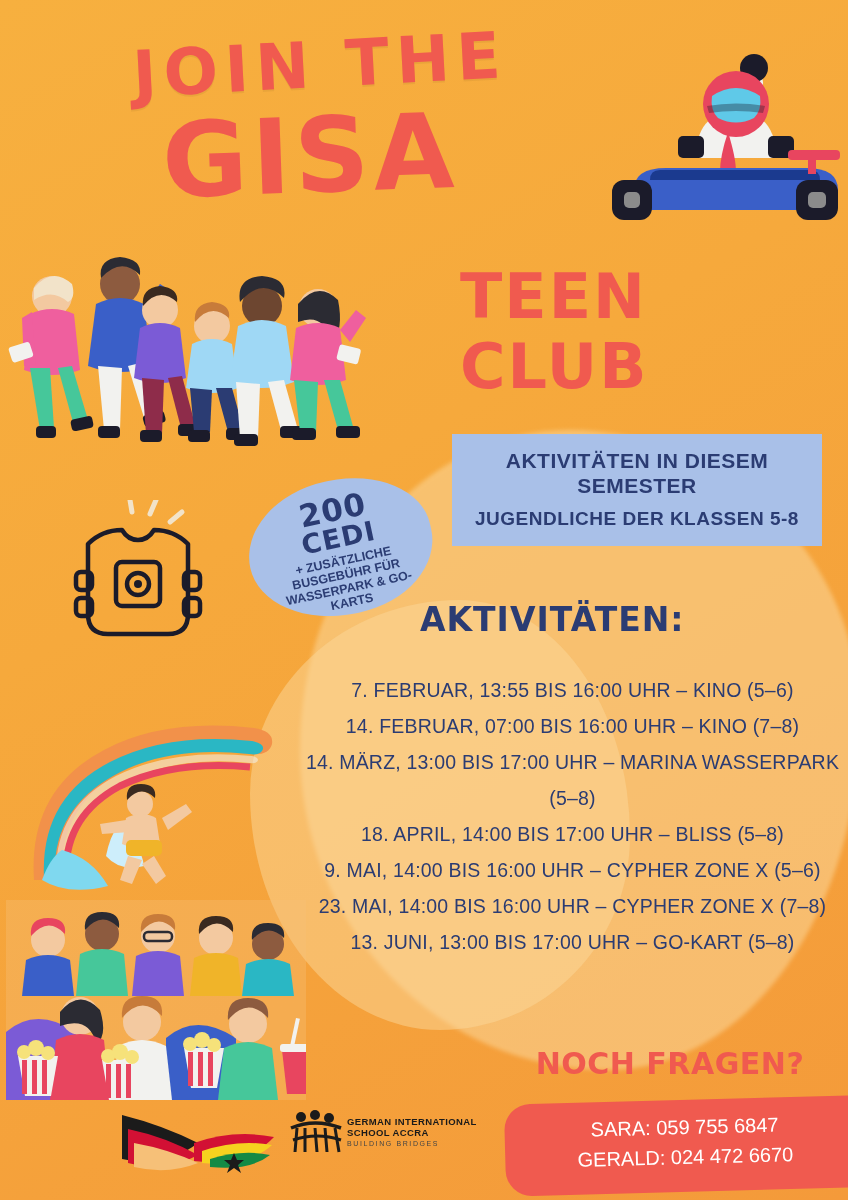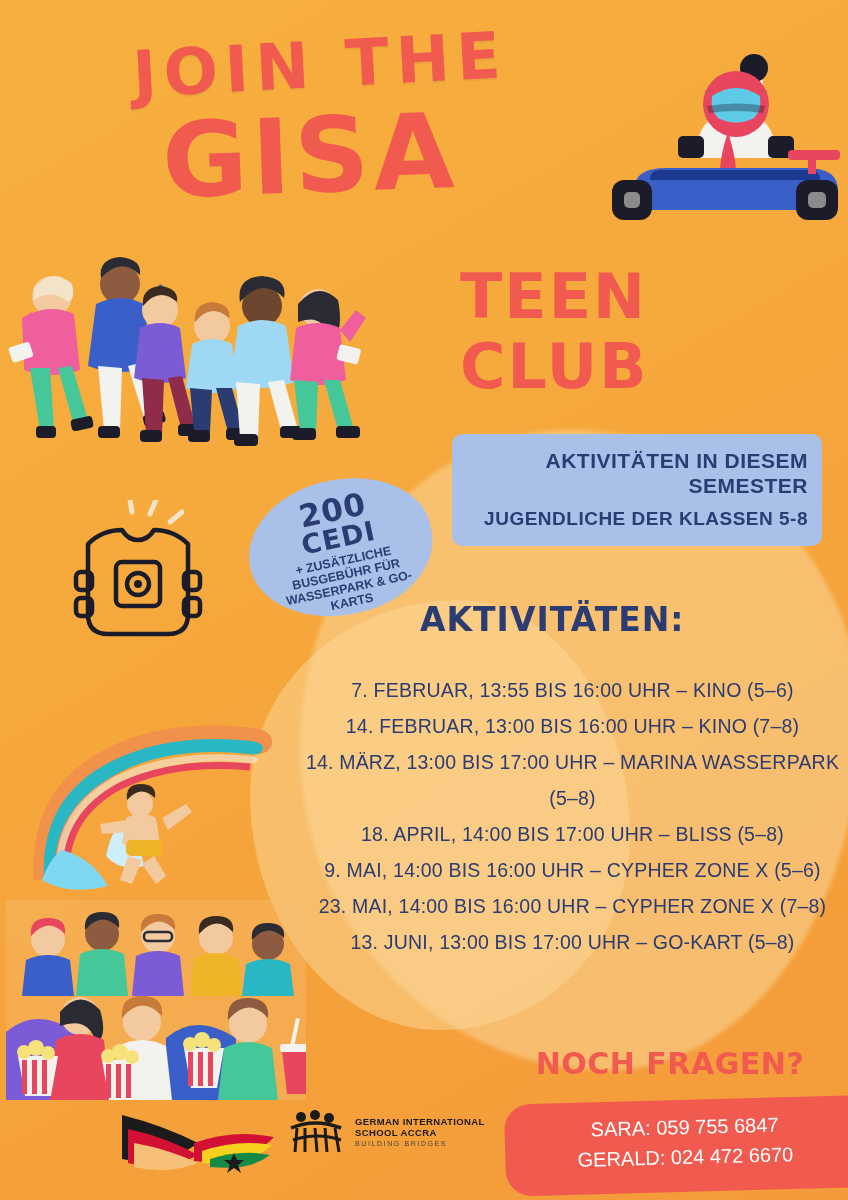--- a/index.html
+++ b/index.html
@@ -86,22 +86,22 @@
     color: #f05a4f;
   }
 
   
   .banner {
     position: absolute;
     left: 452px; top: 434px;
     width: 370px;
     padding: 14px 14px 16px;
     background: #a9c0e8;
-    border-radius: 10px;
-    text-align: right;
+    border-radius: 0;
+    text-align: center;
   }
   .banner .line1 {
     font-weight: 700;
     font-size: 21px;
     line-height: 25px;
     color: #2b3c73;
     letter-spacing: .5px;
   }
   .banner .line2 {
     margin-top: 10px;
@@ -200,21 +200,21 @@
     line-height: 30px;
     transform: rotate(-1.5deg);
   }
 
   
   .logo-wrap {
     position: absolute;
     left: 285px; top: 1108px;
     display: flex;
     align-items: center;
-    gap: 8px;
+    gap: 0;
   }
   .logo-text {
     color: #1a1a1a;
     font-size: 9.5px;
     font-weight: 700;
     line-height: 11px;
     letter-spacing: .4px;
   }
   .logo-text .sub {
     font-weight: 400;
@@ -434,21 +434,21 @@
 
   <div class="price-bubble">
     <div class="num">200</div>
     <div class="cur">CEDI</div>
     <div class="sub">+ ZUSÄTZLICHE BUSGEBÜHR FÜR WASSERPARK &amp; GO-KARTS</div>
   </div>
 
   <div class="act-head">AKTIVITÄTEN:</div>
   <div class="act-list">
     <div class="item">7. FEBRUAR, 13:55 BIS 16:00 UHR – KINO (5–6)</div>
-    <div class="item">14. FEBRUAR, 13:00 BIS 16:00 UHR – KINO (7–8)</div>
+    <div class="item">14. FEBRUAR, 07:00 BIS 16:00 UHR – KINO (7–8)</div>
     <div class="item">14. MÄRZ, 13:00 BIS 17:00 UHR – MARINA WASSERPARK (5–8)</div>
     <div class="item">18. APRIL, 14:00 BIS 17:00 UHR – BLISS (5–8)</div>
     <div class="item">9. MAI, 14:00 BIS 16:00 UHR – CYPHER ZONE X (5–6)</div>
     <div class="item">23. MAI, 14:00 BIS 16:00 UHR – CYPHER ZONE X (7–8)</div>
     <div class="item">13. JUNI, 13:00 BIS 17:00 UHR – GO-KART (5–8)</div>
   </div>
 
   <div class="questions">NOCH FRAGEN?</div>
   <div class="contact-band"></div>
   <div class="contact-text">

